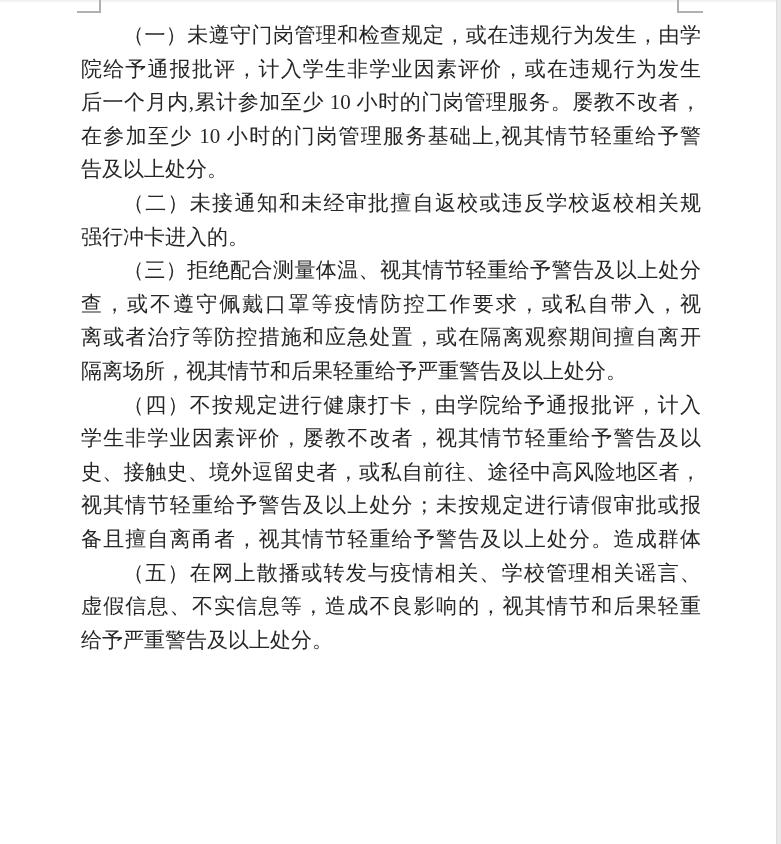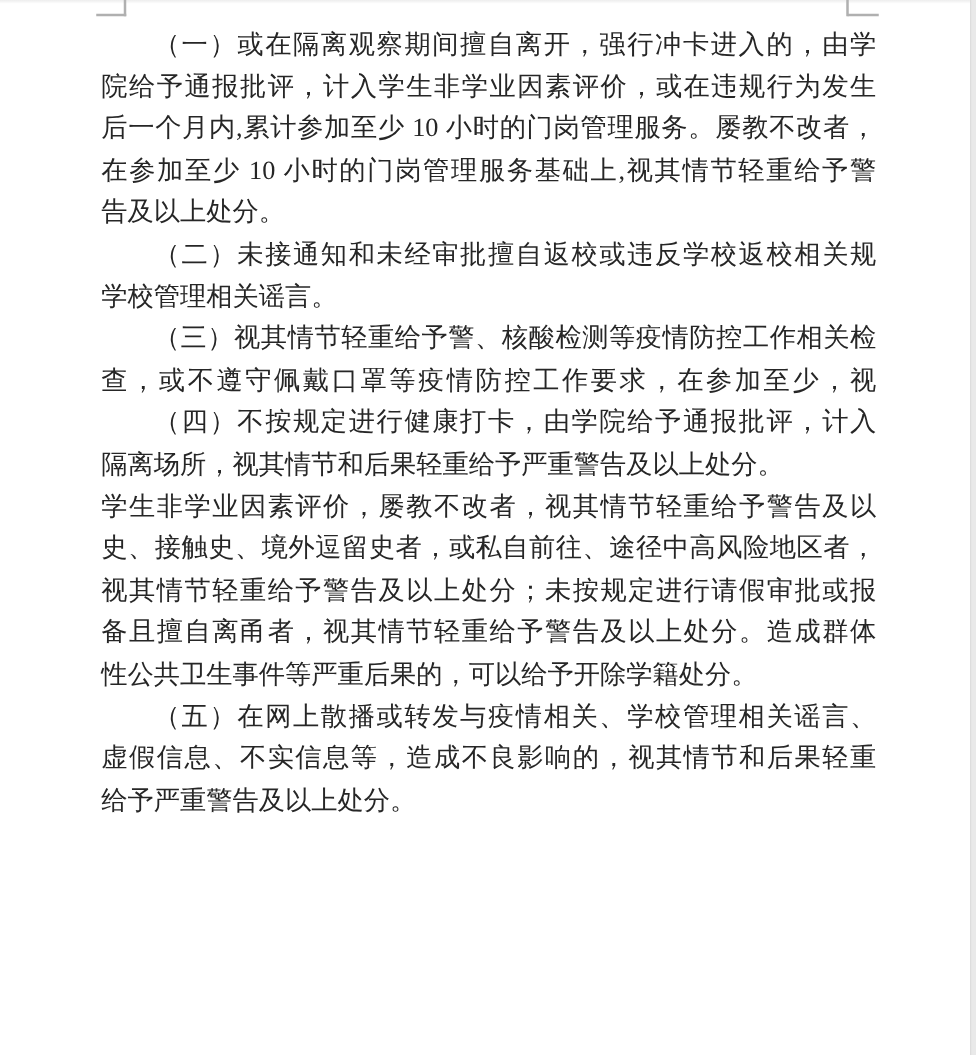--- a/index.html
+++ b/index.html
@@ -70,35 +70,35 @@
     <span class="crop-mark-part cm-tl-v"></span>
     <span class="crop-mark-part cm-tl-h"></span>
   </div>
 
   <div>
     <span class="crop-mark-part cm-tr-v"></span>
     <span class="crop-mark-part cm-tr-h"></span>
   </div>
 
   <div class="textblock" id="textblock" style="color: rgb(38, 38, 38);">
-      <div class="line first">（一）或在隔离观察期间擅自离开，强行冲卡进入的，由学</div>
+      <div class="line first">（一）未遵守门岗管理和检查规定，或在违规行为发生，由学</div>
       <div class="line">院给予通报批评，计入学生非学业因素评价，或在违规行为发生</div>
       <div class="line">后一个月内,累计参加至少 10 小时的门岗管理服务。屡教不改者，</div>
       <div class="line">在参加至少 10 小时的门岗管理服务基础上,视其情节轻重给予警</div>
       <div class="line last">告及以上处分。</div>
       <div class="line first">（二）未接通知和未经审批擅自返校或违反学校返校相关规</div>
-      <div class="line last">学校管理相关谣言。</div>
-      <div class="line first">（三）视其情节轻重给予警、核酸检测等疫情防控工作相关检</div>
-      <div class="line">查，或不遵守佩戴口罩等疫情防控工作要求，在参加至少，视</div>
+      <div class="line last">强行冲卡进入的。</div>
+      <div class="line first">（三）拒绝配合测量体温、视其情节轻重给予警告及以上处分</div>
+      <div class="line">查，或不遵守佩戴口罩等疫情防控工作要求，或私自带入，视</div>
+      <div class="line">离或者治疗等防控措施和应急处置，或在隔离观察期间擅自离开</div>
+      <div class="line last">隔离场所，视其情节和后果轻重给予严重警告及以上处分。</div>
       <div class="line first">（四）不按规定进行健康打卡，由学院给予通报批评，计入</div>
-      <div class="line last">隔离场所，视其情节和后果轻重给予严重警告及以上处分。</div>
       <div class="line">学生非学业因素评价，屡教不改者，视其情节轻重给予警告及以</div>
       <div class="line">史、接触史、境外逗留史者，或私自前往、途径中高风险地区者，</div>
       <div class="line">视其情节轻重给予警告及以上处分；未按规定进行请假审批或报</div>
       <div class="line">备且擅自离甬者，视其情节轻重给予警告及以上处分。造成群体</div>
-      <div class="line last">性公共卫生事件等严重后果的，可以给予开除学籍处分。</div>
       <div class="line first">（五）在网上散播或转发与疫情相关、学校管理相关谣言、</div>
       <div class="line">虚假信息、不实信息等，造成不良影响的，视其情节和后果轻重</div>
       <div class="line last">给予严重警告及以上处分。</div>
     </div>
 
   <div class="gutter"></div>
 </div>
 
 </body></html>

